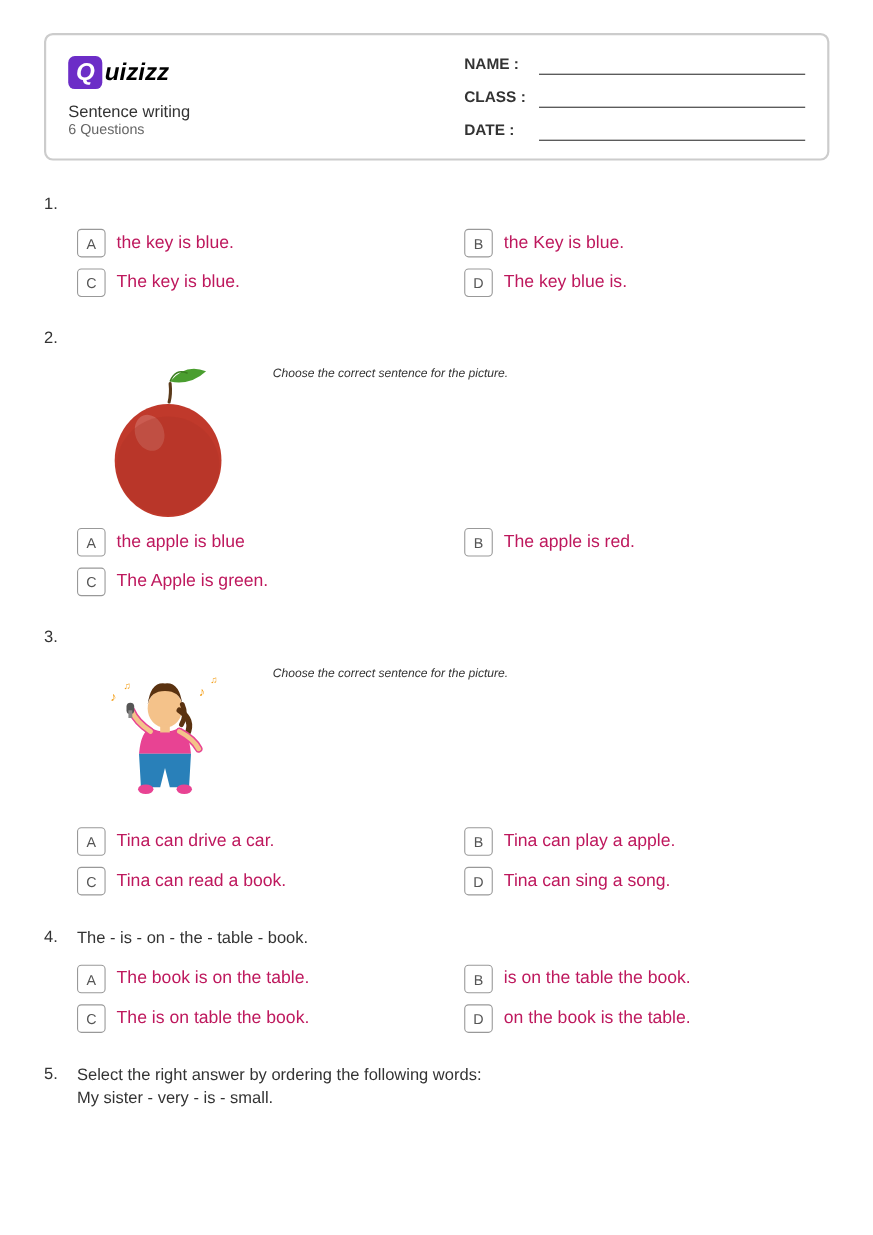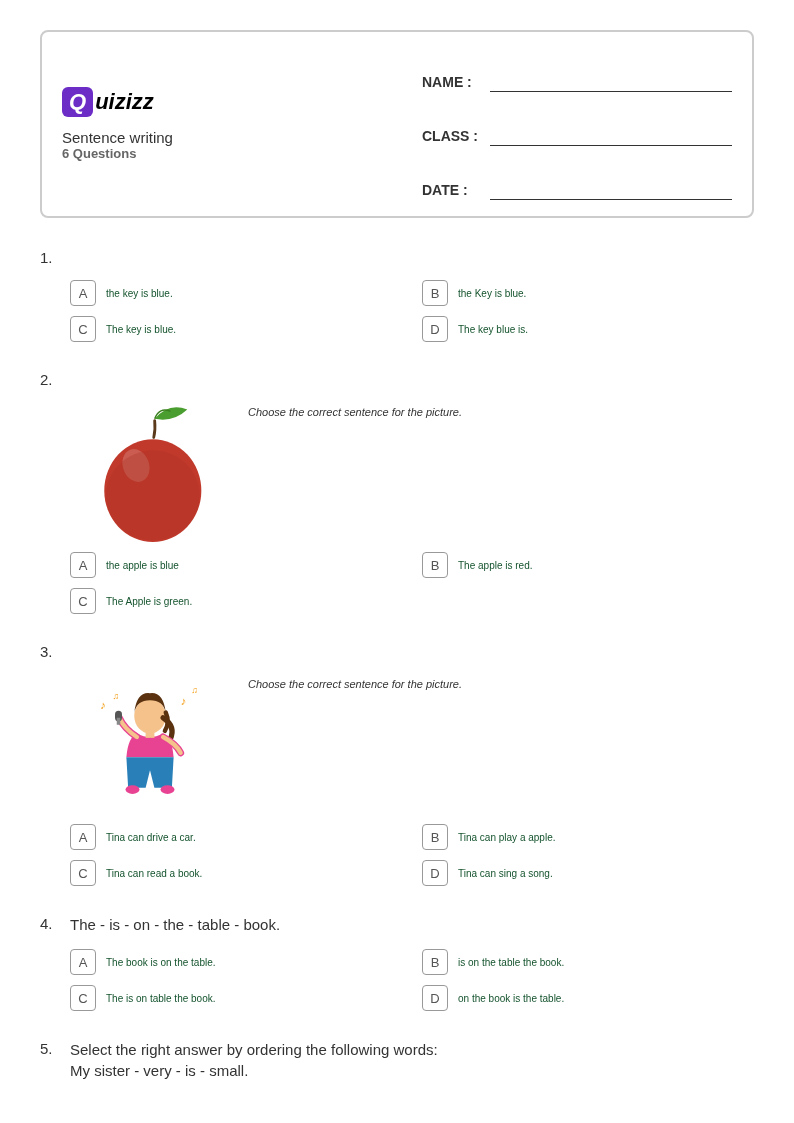--- a/index.html
+++ b/index.html
@@ -51,33 +51,31 @@
       font-style: italic;
     }
     .quiz-title {
       font-size: 15px;
       font-weight: normal;
       color: #333;
     }
     .quiz-subtitle {
       font-size: 13px;
       color: #666;
-      font-weight: bold;
     }
     .header-right {
       display: flex;
       flex-direction: column;
       gap: 10px;
       min-width: 310px;
     }
     .field-row {
       display: flex;
       align-items: center;
       gap: 8px;
-      margin-top: 24px;
     }
     .field-label {
       font-size: 14px;
       font-weight: bold;
       color: #333;
       width: 60px;
     }
     .field-line {
       flex: 1;
       border-bottom: 1.5px solid #333;
@@ -141,22 +139,22 @@
       border: 1.5px solid #999;
       border-radius: 4px;
       display: flex;
       align-items: center;
       justify-content: center;
       font-size: 13px;
       color: #555;
       flex-shrink: 0;
     }
     .answer-text {
-      font-size: 10px;
-      color: #14532d;
+      font-size: 16px;
+      color: #be185d;
     }
     
     .apple-svg {
       width: 140px;
       height: 140px;
     }
     
     .girl-svg {
       width: 130px;
       height: 140px;

